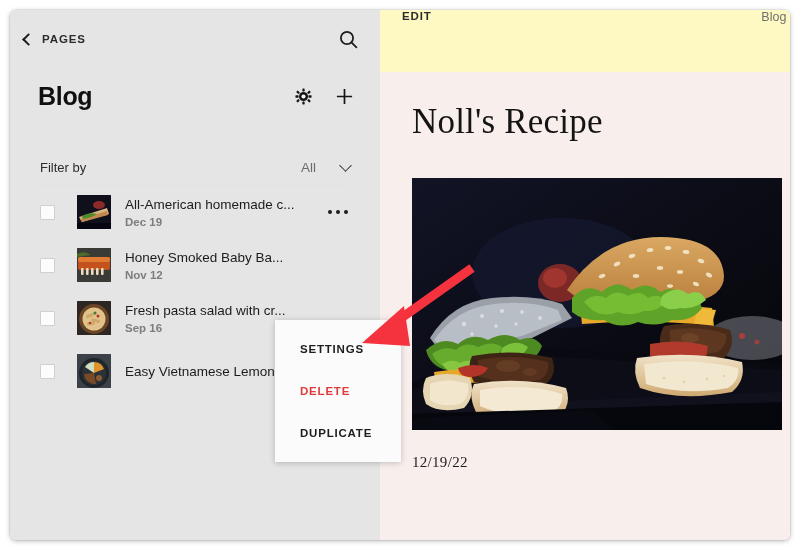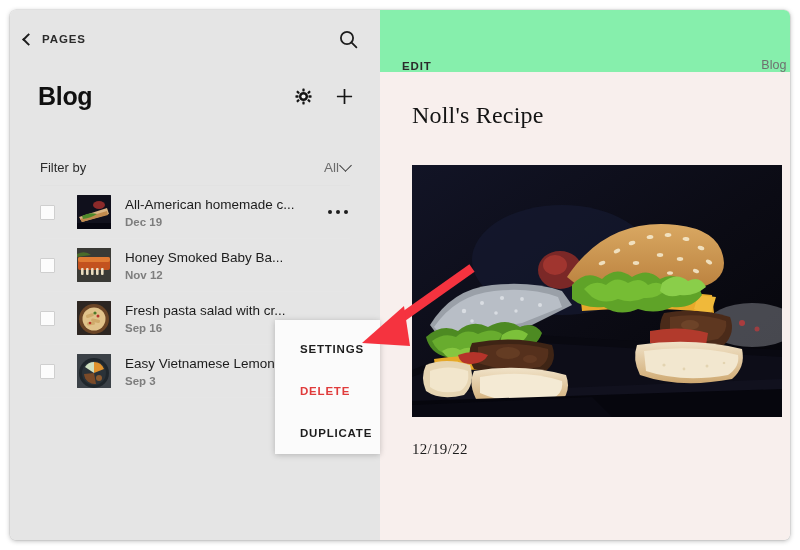--- a/index.html
+++ b/index.html
@@ -75,21 +75,21 @@
   }
   .search-input::placeholder { color: #8d8d8d; }
 
   .filter-row {
     margin: 26px 30px 0 30px;
     height: 36px;
     display: flex; align-items: center; justify-content: space-between;
     border-bottom: 1px solid #e2e2e2;
   }
   .filter-label { font-size: 13px; color: #2b2b2b; font-weight: 400; }
-  .filter-val-wrap { display: flex; align-items: center; gap: 2px; cursor: pointer; }
+  .filter-val-wrap { display: flex; align-items: center; gap: 25px; cursor: pointer; }
   .filter-value { font-size: 13.5px; color: #6c6c6c; }
   .chev-down {
     width: 9px; height: 9px;
     border-right: 1.6px solid #3b3b3b;
     border-bottom: 1.6px solid #3b3b3b;
     transform: rotate(45deg);
     margin-top: -4px;
   }
 
   .post-list { margin: 0 30px; }
@@ -131,25 +131,25 @@
     display: flex; gap: 4px; align-items: center;
     padding: 6px 2px; cursor: pointer;
     flex: 0 0 auto;
   }
   .dots i { width: 4px; height: 4px; border-radius: 50%; background: #1d1d1d; display: block; }
 
   
   #ctx {
     position: absolute;
     left: 265px; top: 310px;
-    width: 105px;
+    width: 126px;
     background: #fbfbfb;
     box-shadow: 0 1px 6px rgba(0,0,0,0.22);
     z-index: 40;
-    padding: 8px 0 0 0;
+    padding: 8px 0 8px 0;
   }
   .ctx-item {
     height: 42px;
     display: flex; align-items: center;
     padding-left: 25px;
     font-size: 11.5px; font-weight: 700;
     letter-spacing: 0.8px;
     color: #1d1d1d;
     cursor: pointer;
     white-space: nowrap;
@@ -158,37 +158,37 @@
 
   
   #right {
     flex: 1 1 auto; height: 100%;
     background: #f8efed;
     position: relative;
     overflow: hidden;
   }
   .edit-bar {
     height: 62px;
-    background: #86efac;
-    display: flex; align-items: flex-end; justify-content: space-between;
+    background: #fef9c3;
+    display: flex; align-items: flex-start; justify-content: space-between;
     padding: 0 0 0 22px;
   }
   .edit-label {
     font-size: 11.5px; font-weight: 700;
     letter-spacing: 0.9px; color: #2b2b2b;
   }
   .edit-right {
     font-size: 12.5px; color: #6f6f6f;
     padding-right: 2px; white-space: nowrap;
     margin-right: -6px;
   }
   .article { padding: 0 32px; }
   .article-title {
     font-family: "Liberation Serif", serif;
-    font-size: 24px; color: #141414;
+    font-size: 35px; color: #141414;
     margin-top: 30px;
     letter-spacing: 0.2px;
   }
   .hero {
     margin-top: 36px;
     width: 370px; height: 252px;
     overflow: hidden;
     background: #0a0a14;
   }
   .hero svg { display: block; width: 370px; height: 252px; }
@@ -338,21 +338,20 @@
             <circle cx="17" cy="19" r="15" fill="#1f262b"></circle>
             <circle cx="17" cy="19" r="12" fill="#2a3238"></circle>
             <path d="M17 8 a11 11 0 0 1 10 7 l-10 4 Z" fill="#e0922c"></path>
             <path d="M17 19 L8 13 a11 11 0 0 1 9 -5 Z" fill="#cfe0c0"></path>
             <path d="M7 20 a11 11 0 0 0 12 10 l-2 -11 Z" fill="#7a4a28"></path>
             <circle cx="22" cy="24" r="3" fill="#8c5a2e"></circle>
           </svg>
         </span>
         <span class="post-text">
           <span class="post-name">Easy Vietnamese Lemongr...</span>
-          <span class="post-date" style="display:block">Sep 3</span>
         </span>
       </div>
 
     </div>
 
     <div id="ctx">
       <div class="ctx-item">SETTINGS</div>
       <div class="ctx-item danger">DELETE</div>
       <div class="ctx-item">DUPLICATE</div>
     </div>

